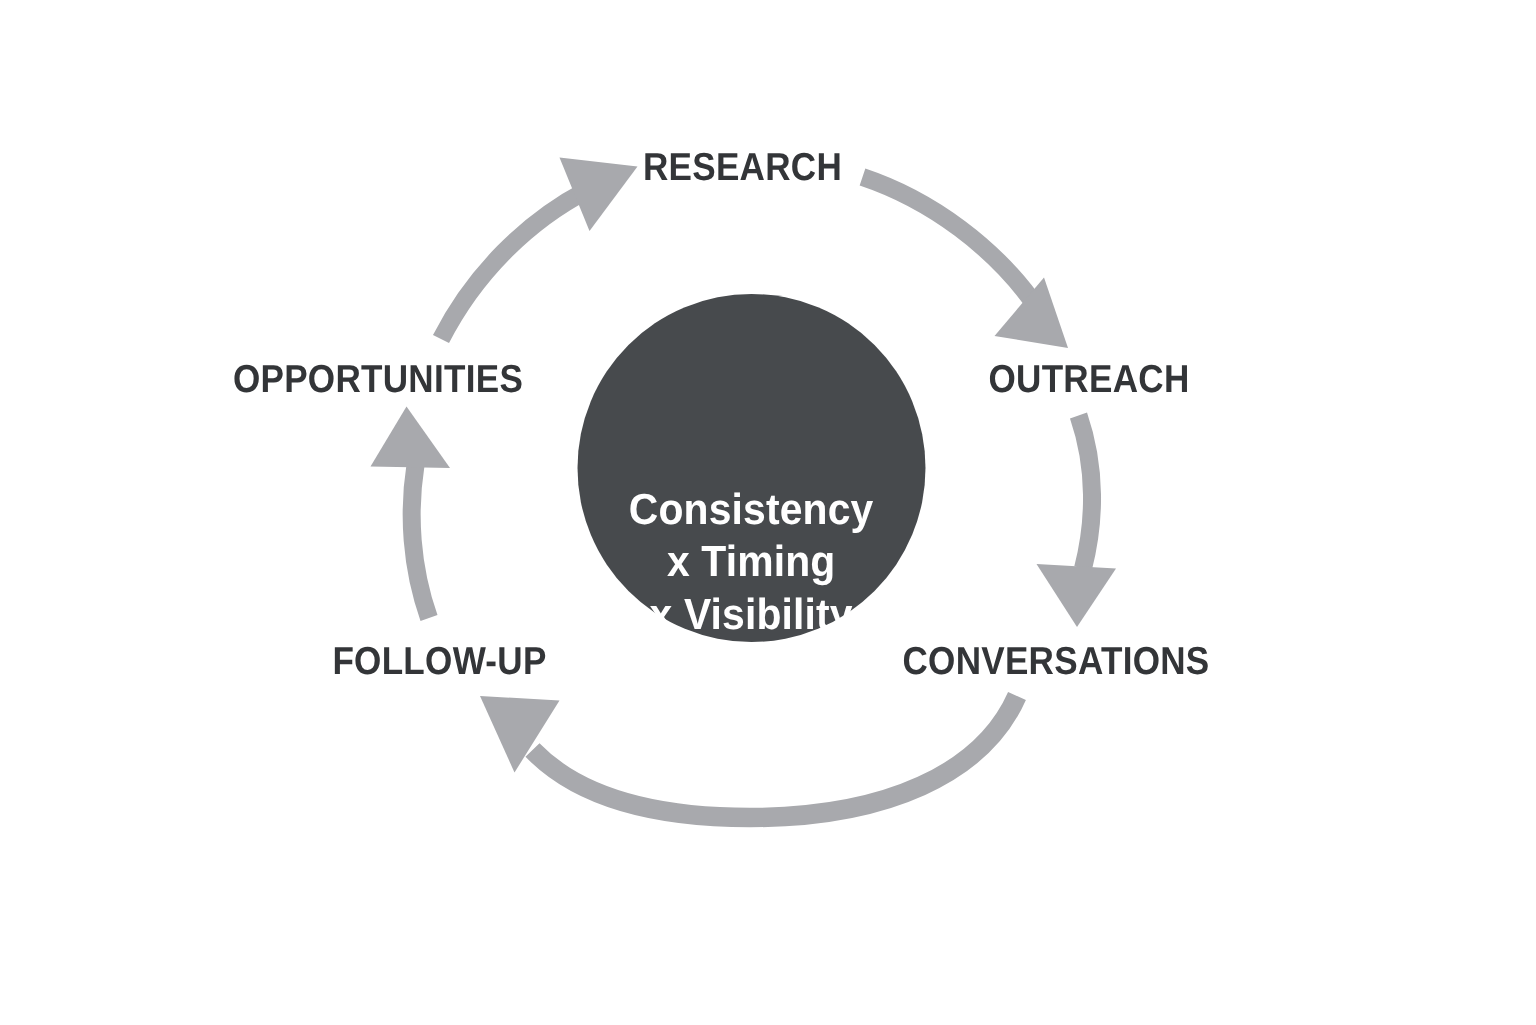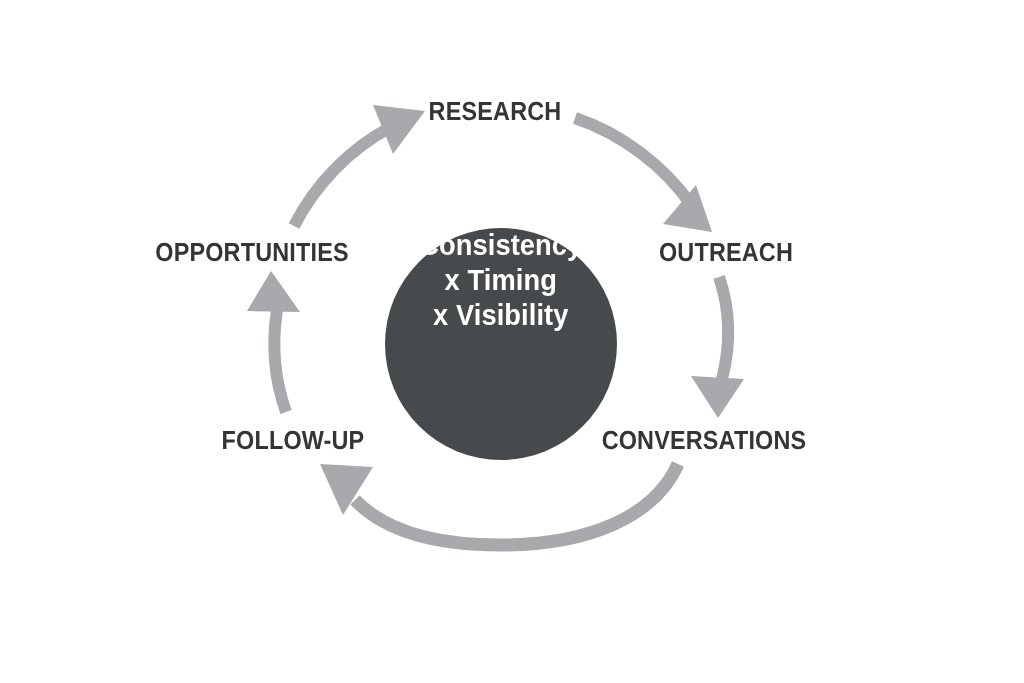--- a/index.html
+++ b/index.html
@@ -42,29 +42,29 @@
   }
   #label-research      { left: 495px; top: 98px;  transform: translateX(-50%) scaleX(0.90); }
   #label-outreach      { left: 726px; top: 239px; transform: translateX(-50%) scaleX(0.90); }
   #label-conversations { left: 704px; top: 427px; transform: translateX(-50%) scaleX(0.90); }
   #label-followup      { left: 293px; top: 427px; transform: translateX(-50%) scaleX(0.90); }
   #label-opportunities { left: 252px; top: 239px; transform: translateX(-50%) scaleX(0.90); }
 
   #hub {
     position: absolute;
     left: 385px;
-    top: 228px;
+    top: 196px;
     width: 232px;
     height: 232px;
     border-radius: 50%;
     background: #474a4d;
     display: flex;
     flex-direction: column;
     align-items: center;
-    justify-content: flex-start;
+    justify-content: flex-end;
   }
   #hub-text {
     color: #ffffff;
     font-family: "Liberation Sans", sans-serif;
     font-weight: bold;
     font-size: 29px;
     line-height: 35px;
     text-align: center;
     letter-spacing: 0.1px;
     transform: scaleX(0.94);

